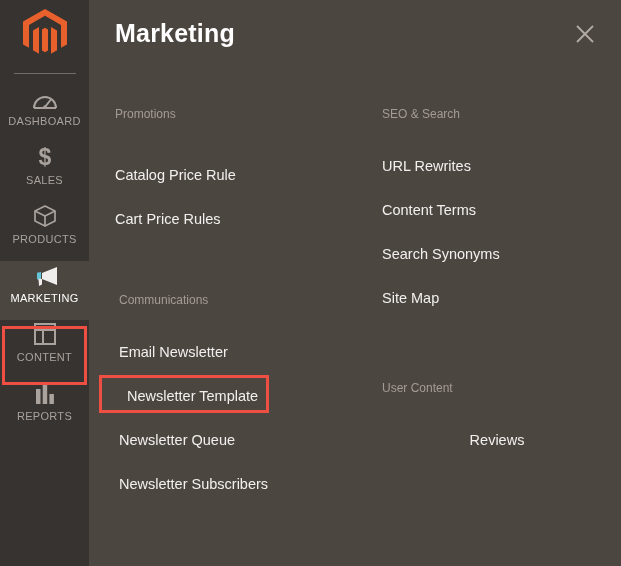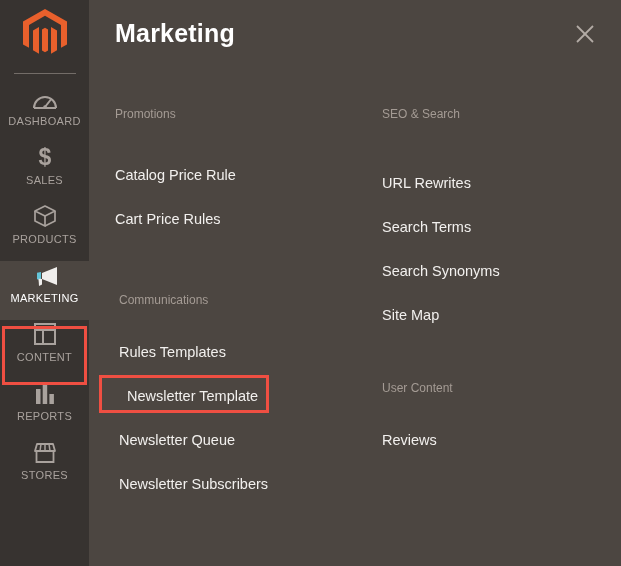--- a/index.html
+++ b/index.html
@@ -249,32 +249,20 @@
         <span class="nav-icon">
           <svg width="22" height="22" viewBox="0 0 22 22">
             <rect x="2" y="6" width="4.5" height="15" fill="#a9a29d"></rect>
             <rect x="8.7" y="1" width="4.5" height="20" fill="#a9a29d"></rect>
             <rect x="15.4" y="11" width="4.5" height="10" fill="#a9a29d"></rect>
           </svg>
         </span>
         <span class="nav-label">REPORTS</span>
       </div>
 
-      <div class="nav-item">
-        <span class="nav-icon">
-          <svg width="26" height="22" viewBox="0 0 26 22">
-            <path d="M3 9 L5 2 L21 2 L23 9 Z" fill="none" stroke="#a9a29d" stroke-width="1.8" stroke-linejoin="round"></path>
-            <line x1="9" y1="2" x2="8" y2="9" stroke="#a9a29d" stroke-width="1.5"></line>
-            <line x1="13" y1="2" x2="13" y2="9" stroke="#a9a29d" stroke-width="1.5"></line>
-            <line x1="17" y1="2" x2="18" y2="9" stroke="#a9a29d" stroke-width="1.5"></line>
-            <path d="M4.5 9 L4.5 20 L21.5 20 L21.5 9" fill="none" stroke="#a9a29d" stroke-width="1.8"></path>
-          </svg>
-        </span>
-        <span class="nav-label">STORES</span>
-      </div>
 
     </div>
 
     <div class="nav-highlight"></div>
   </div>
 
   <div class="panel">
 
     <div class="panel-header">
       <div class="panel-title">Marketing</div>
@@ -301,61 +289,61 @@
             <li class="menu-item" style="height:44px;">
               <a class="menu-link">Cart Price Rules</a>
             </li>
           </ul>
         </div>
 
         <div style="position:absolute; top:198px; left:4px; width:100%;">
           <div class="group-title">Communications</div>
           <ul class="menu-list" style="margin-top:33px;">
             <li class="menu-item" style="height:44px;">
-              <a class="menu-link">Rules Templates</a>
+              <a class="menu-link">Email Newsletter</a>
             </li>
             <li class="menu-item" style="height:44px;">
               <a class="menu-link" style="position:relative; z-index:2; padding-left:8px;">Newsletter Template</a>
               <div class="item-highlight" style="left:-20px; top:-12px; width:170px; height:38px;"></div>
             </li>
             <li class="menu-item" style="height:44px;">
               <a class="menu-link">Newsletter Queue</a>
             </li>
             <li class="menu-item" style="height:44px;">
               <a class="menu-link">Newsletter Subscribers</a>
             </li>
           </ul>
         </div>
 
       </div>
 
       <div class="menu-col col-right">
 
         <div style="position:absolute; top:12px; left:0; width:100%;">
           <div class="group-title">SEO &amp; Search</div>
-          <ul class="menu-list" style="margin-top:50px;">
+          <ul class="menu-list" style="margin-top:33px;">
             <li class="menu-item" style="height:44px;">
               <a class="menu-link">URL Rewrites</a>
             </li>
             <li class="menu-item" style="height:44px;">
-              <a class="menu-link">Search Terms</a>
+              <a class="menu-link">Content Terms</a>
             </li>
             <li class="menu-item" style="height:44px;">
               <a class="menu-link">Search Synonyms</a>
             </li>
             <li class="menu-item" style="height:44px;">
               <a class="menu-link">Site Map</a>
             </li>
           </ul>
         </div>
 
         <div style="position:absolute; top:286px; left:0; width:100%;">
           <div class="group-title">User Content</div>
           <ul class="menu-list" style="margin-top:33px;">
-            <li class="menu-item" style="height:44px;">
+            <li class="menu-item" style="height:44px;text-align:center;">
               <a class="menu-link">Reviews</a>
             </li>
           </ul>
         </div>
 
       </div>
 
     </div>
   </div>
 

